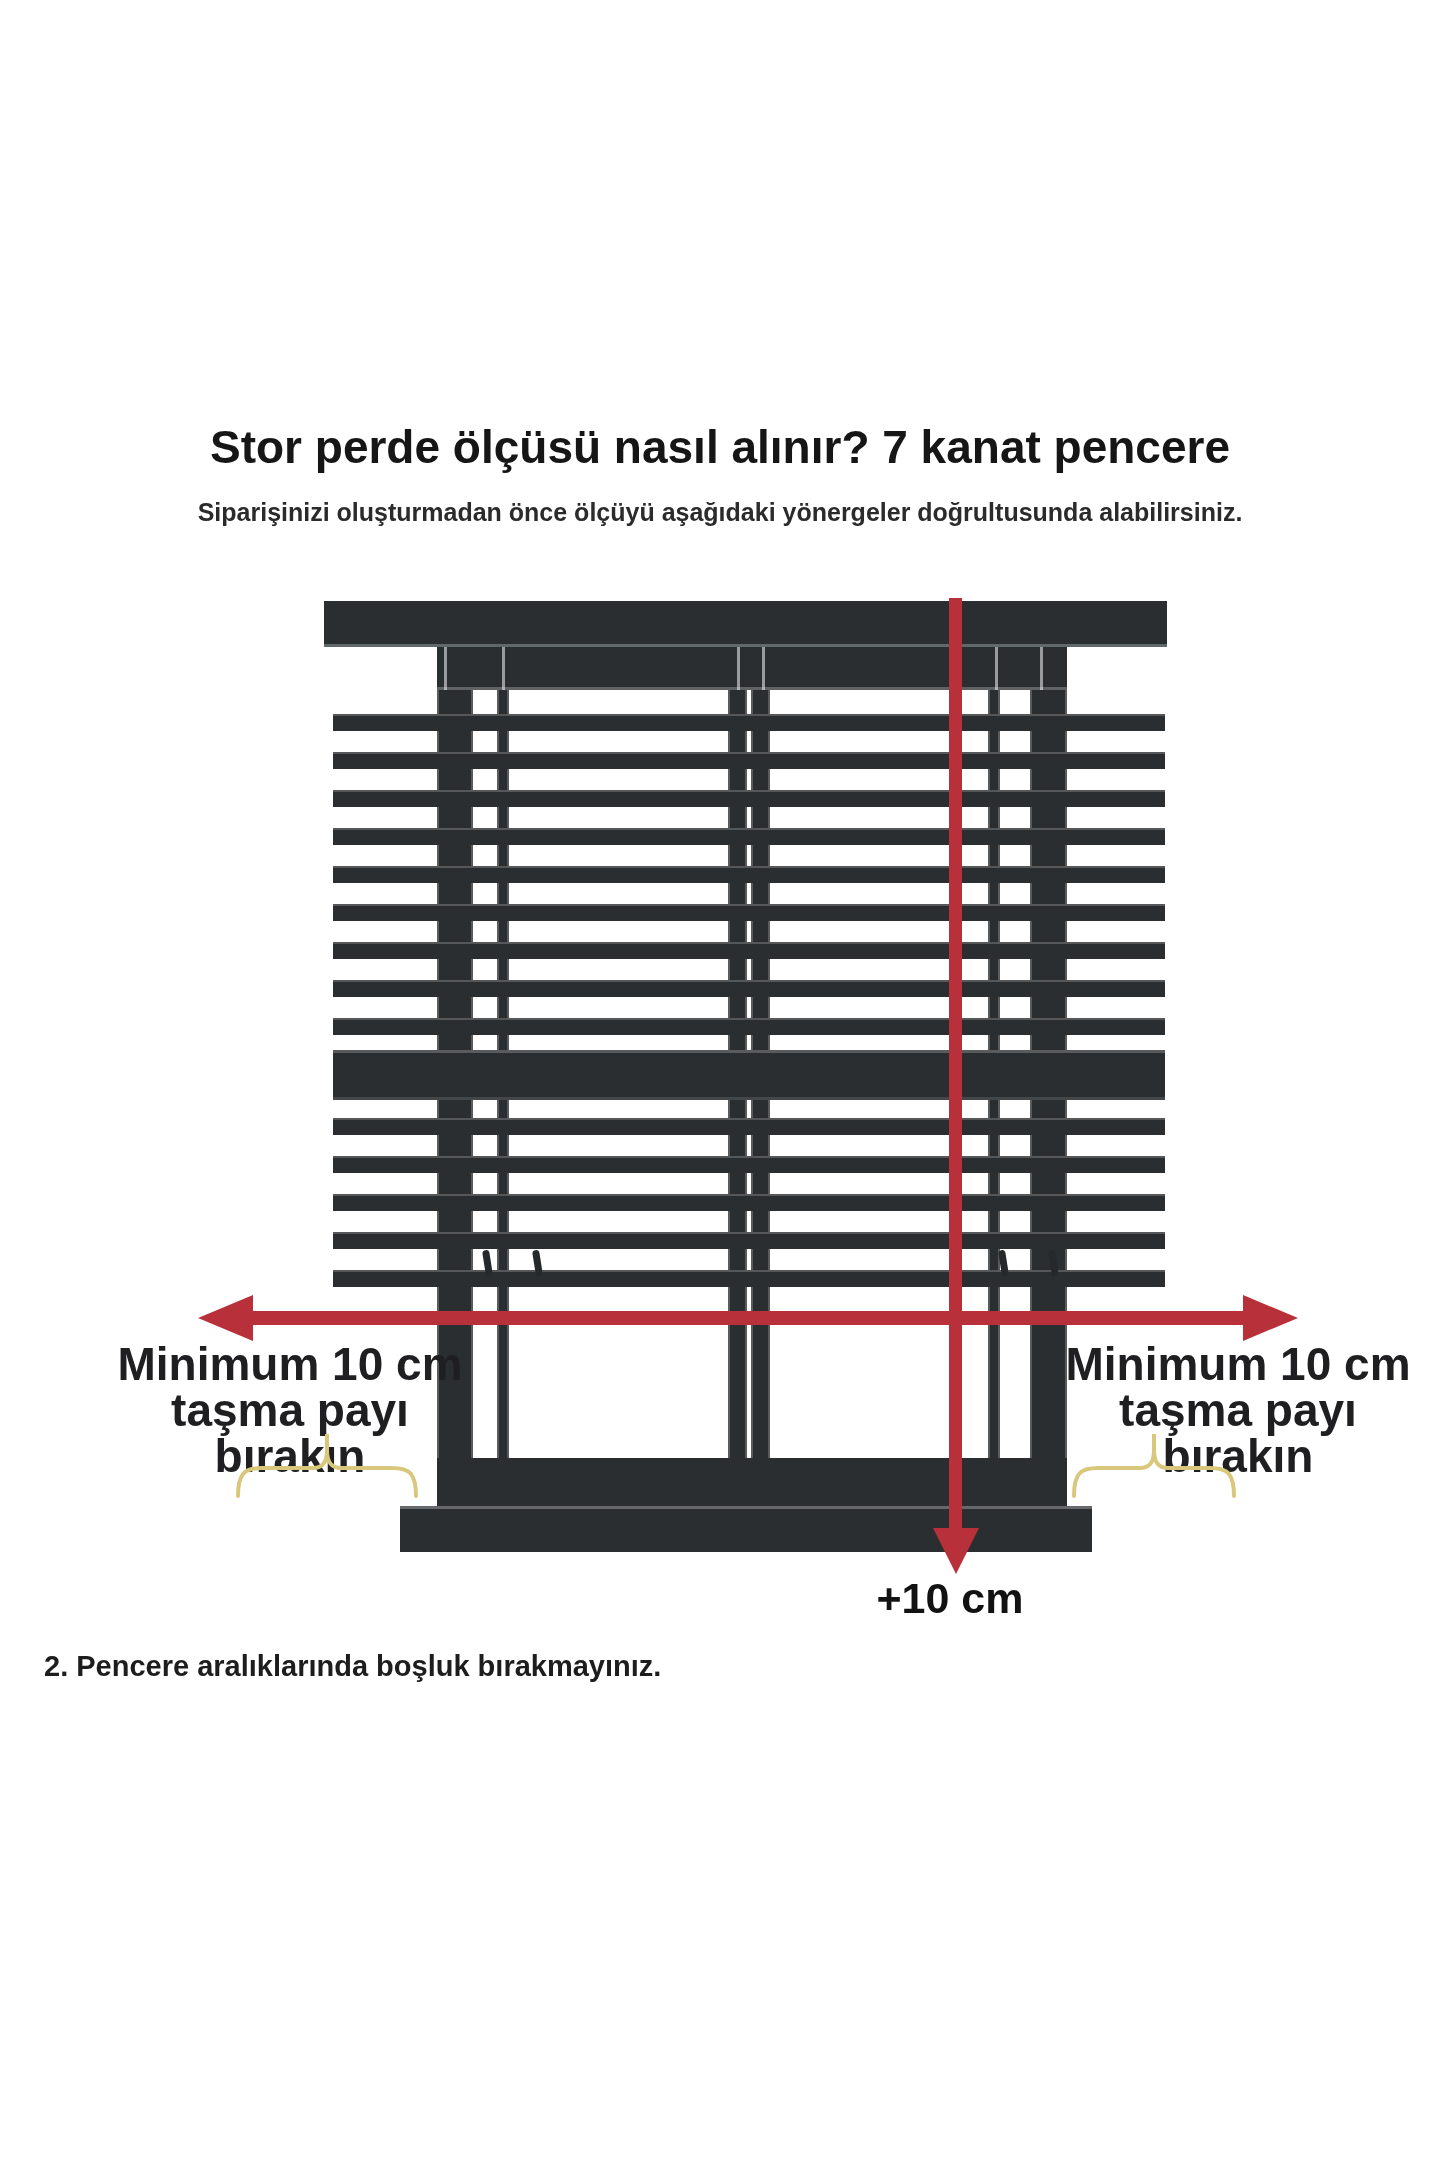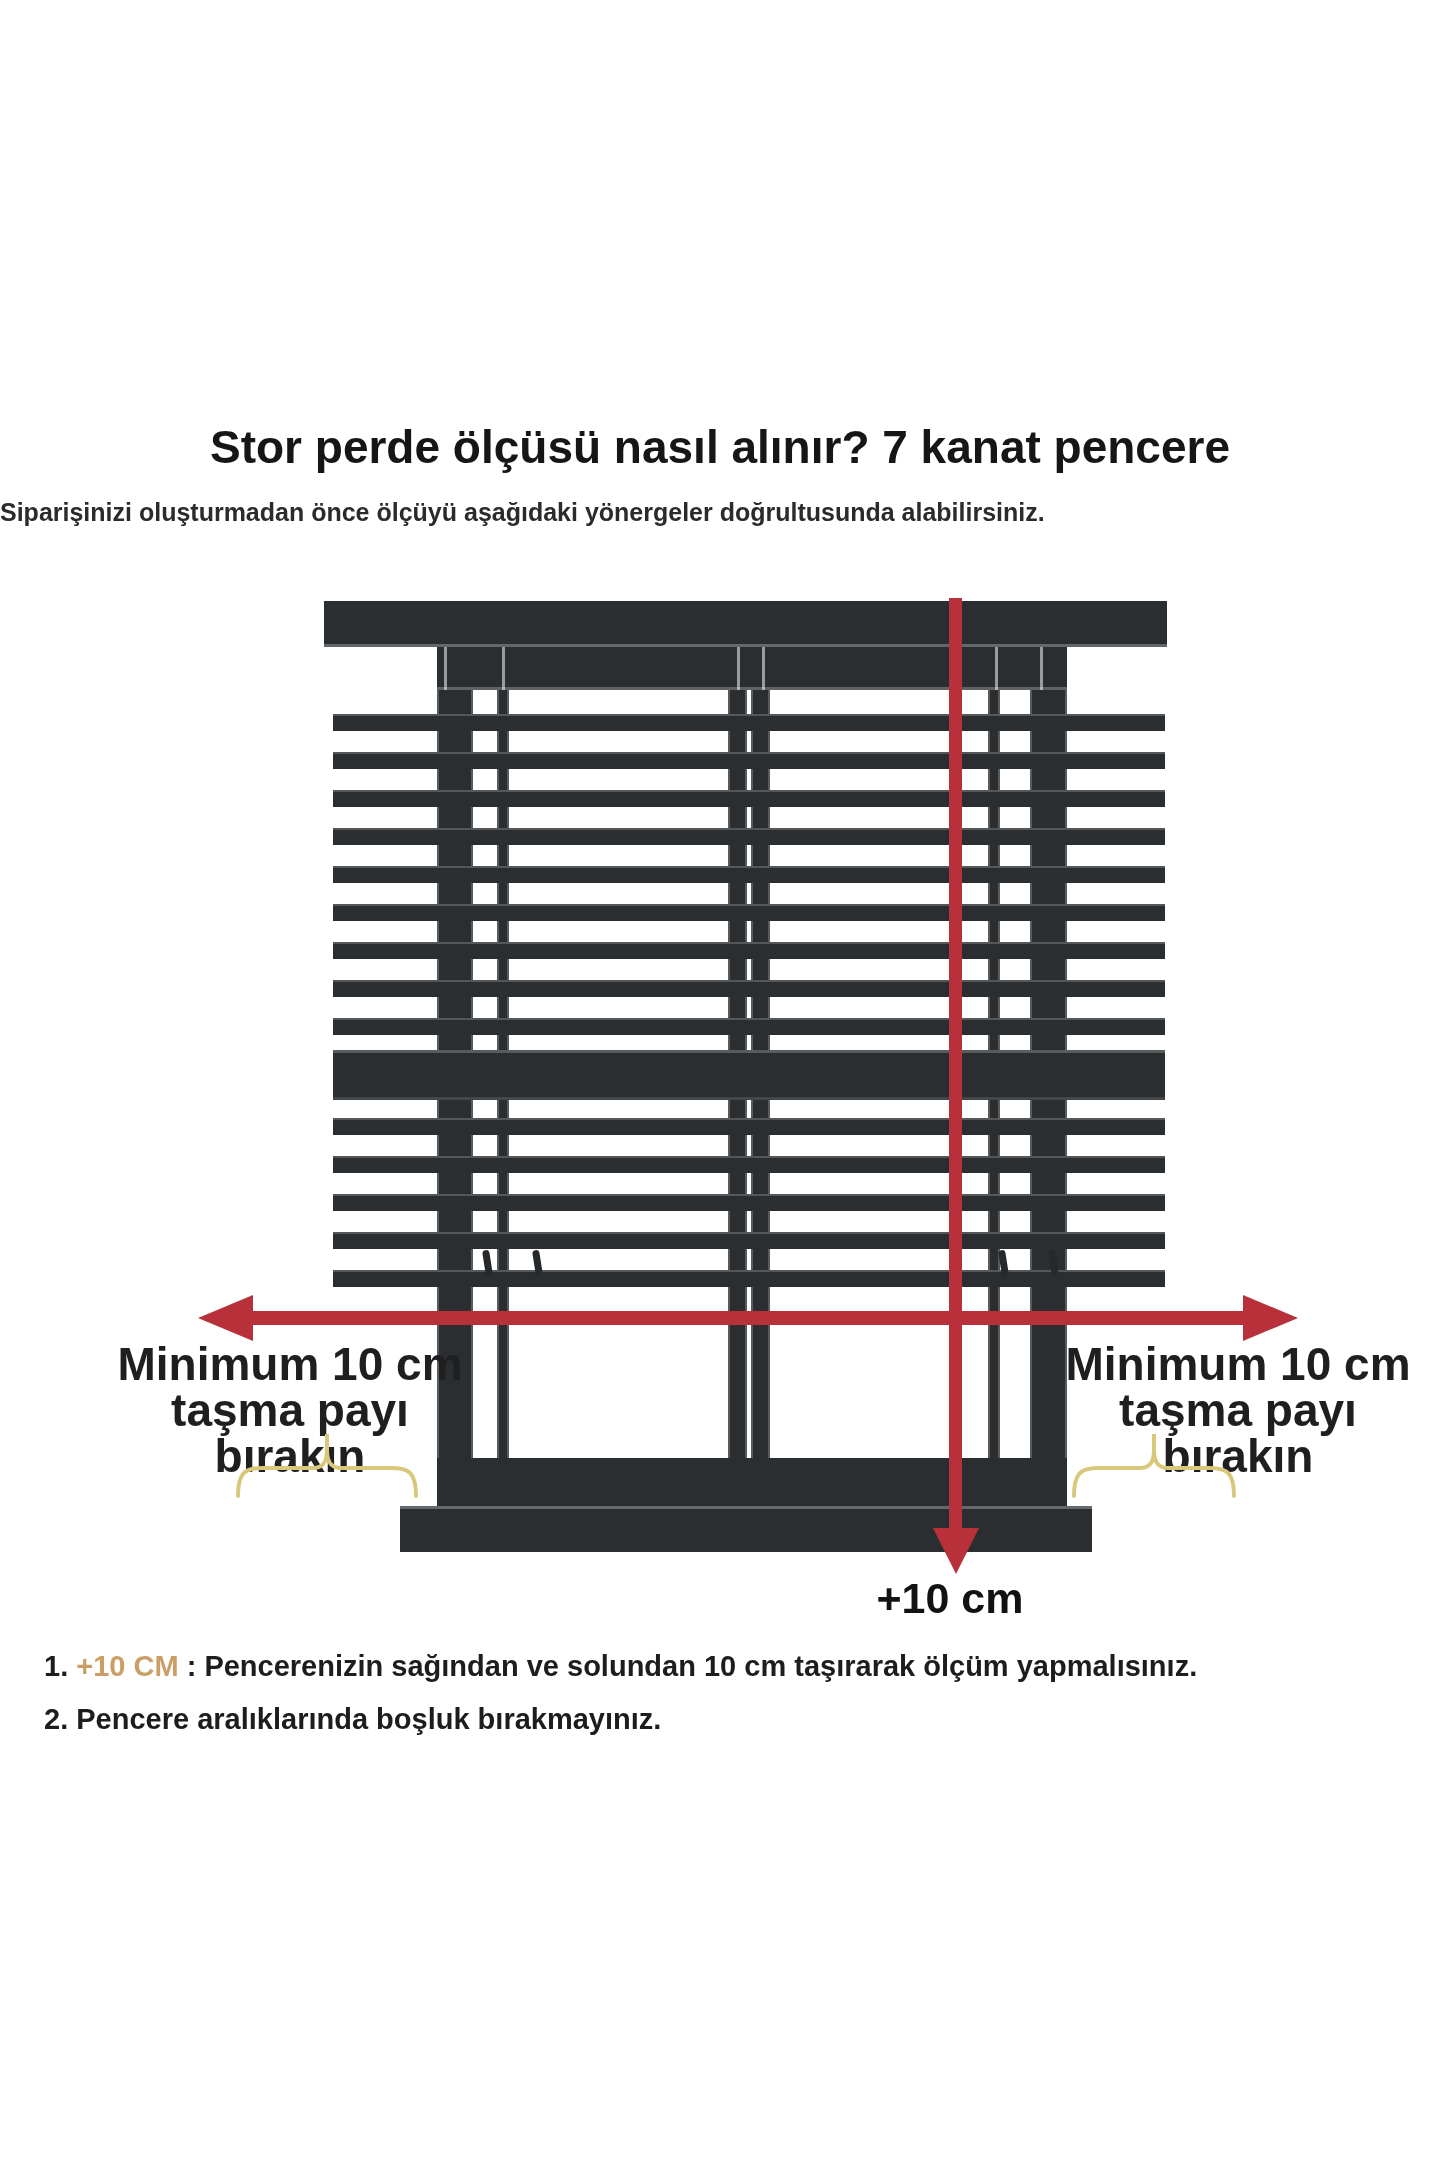--- a/index.html
+++ b/index.html
@@ -19,20 +19,21 @@
   .abs{position:absolute;}
   
   .title{
     left:0;top:420px;width:1440px;
     text-align:center;
     font-size:46px;font-weight:700;color:#161616;
     letter-spacing:0px;
   }
   .subtitle{
     left:0;top:498px;width:1440px;
+    text-align:center;
     font-size:25px;font-weight:700;color:#2b2b2b;
   }
   
   .dark{background:var(--dark);}
   .post{
     top:648px;height:858px;
     box-shadow:inset 2px 0 0 rgba(255,255,255,.22), inset -2px 0 0 rgba(255,255,255,.22);
   }
   .window-top-frame{
     left:437px;top:645px;width:630px;height:45px;
@@ -180,21 +181,16 @@
   <path d="M2,68 C2,46 8,40 26,40 L77,40 C87,40 91,34 91,22 L91,6 L91,22 C91,34 95,40 105,40 L156,40 C174,40 180,46 180,68" fill="none" stroke="#d9c87c" stroke-width="4" stroke-linecap="round"></path>
 </svg>
 <svg class="abs brace-svg" style="left:1072px;top:1428px;" width="168" height="72">
   <path d="M2,68 C2,46 8,40 26,40 L68,40 C78,40 82,34 82,22 L82,6 L82,22 C82,34 86,40 96,40 L138,40 C156,40 162,46 162,68" fill="none" stroke="#d9c87c" stroke-width="4" stroke-linecap="round"></path>
 </svg>
 
 <div class="abs plus10">+10 cm</div>
 
 <div class="abs instructions">
   <div>
-    <span>1.</span>
-    <span class="hl">+10 CM</span>
-    <span>: Pencerenizin sağından ve solundan 10 cm taşırarak ölçüm yapmalısınız.</span>
-  </div>
-  <div>
     <span>2.</span>
     <span>Pencere aralıklarında boşluk bırakmayınız.</span>
   </div>
 </div>
 
 </body></html>

